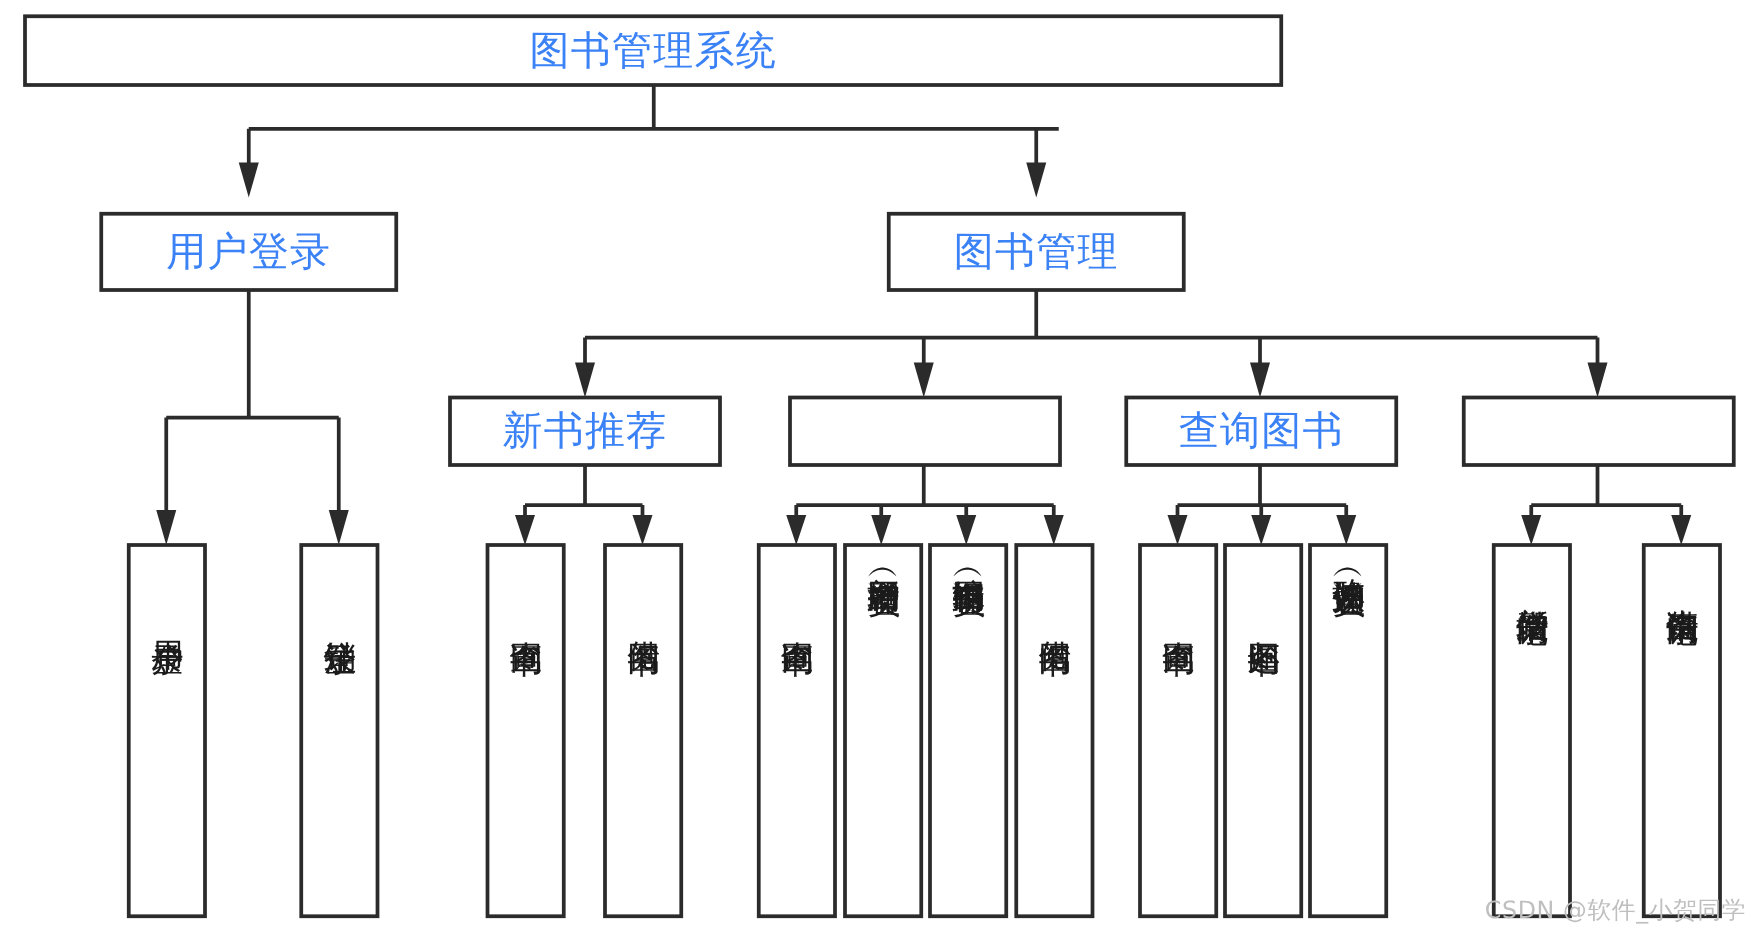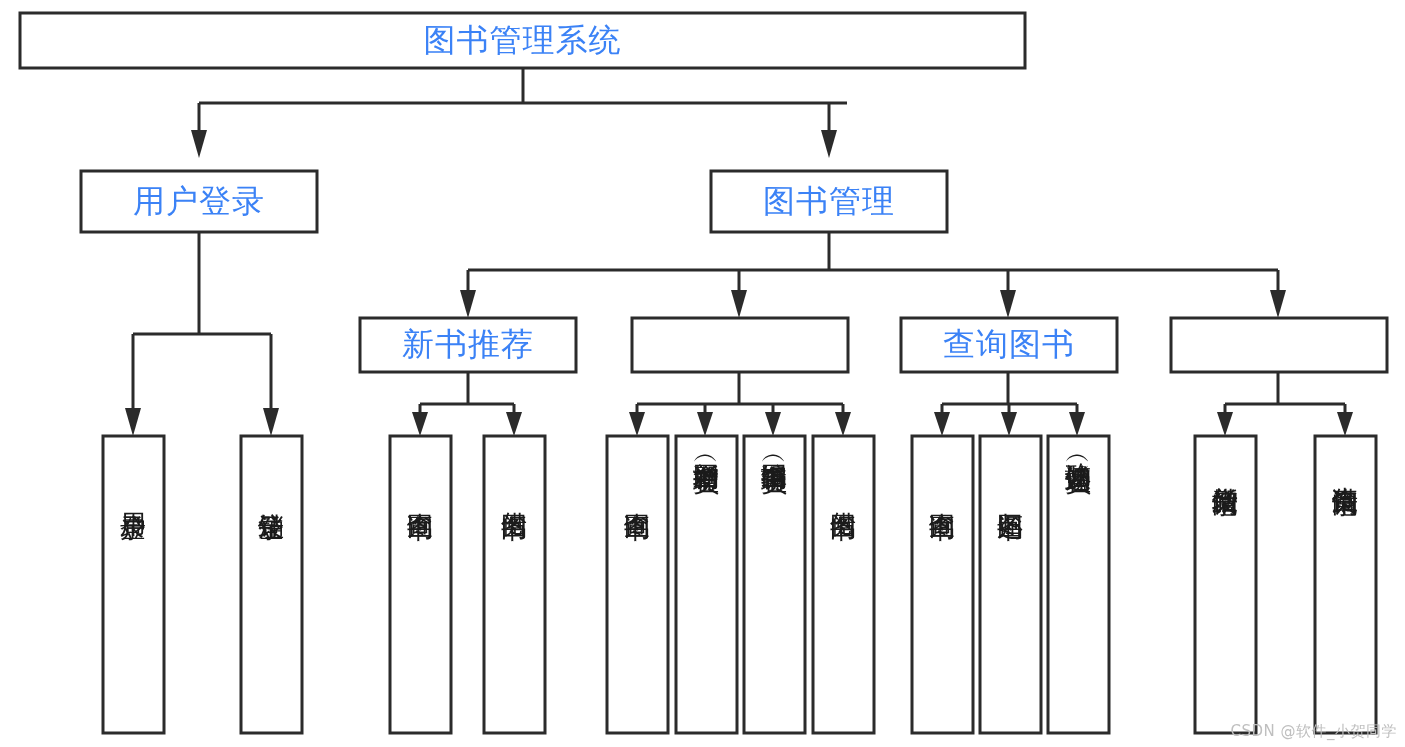--- a/index.html
+++ b/index.html
@@ -65,21 +65,21 @@
     font-size: 32px;
     color: #3b82f6;
     letter-spacing: 1px;
     white-space: nowrap;
   }
   #watermark {
     position: absolute;
     right: 8px;
     bottom: 6px;
     font-family: "DejaVu Sans", "Liberation Sans", sans-serif;
-    font-size: 15px;
+    font-size: 19px;
     color: #bfbfbf;
     white-space: nowrap;
     letter-spacing: 0.5px;
   }
 </style>
 </head>
 <body>
 
 <div id="diagram-root">
 

